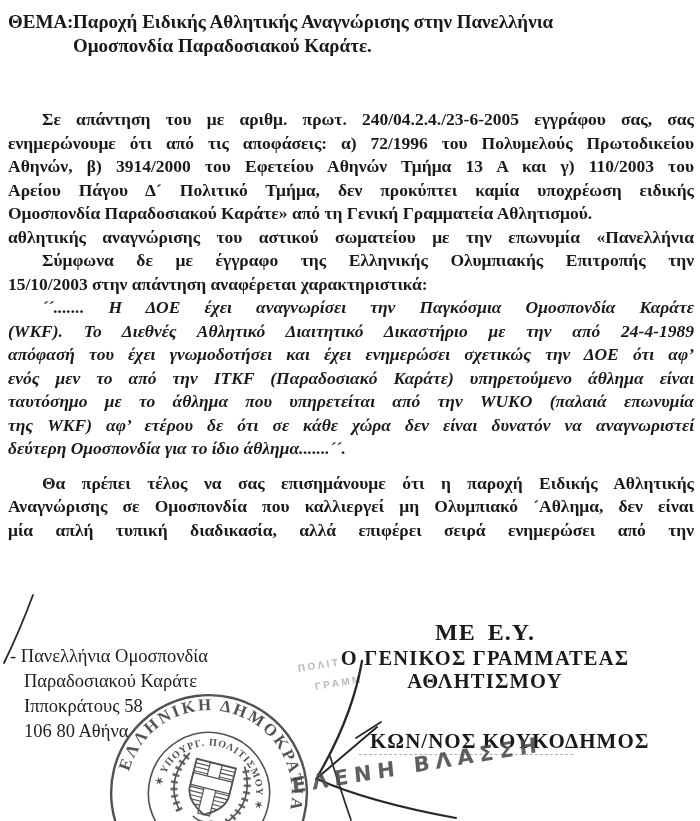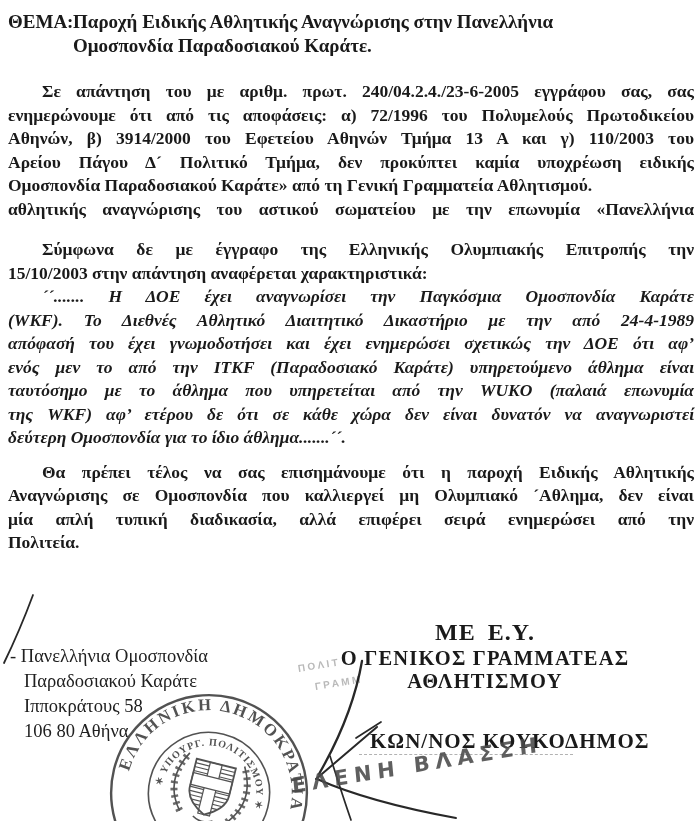--- a/index.html
+++ b/index.html
@@ -109,46 +109,45 @@
 
   <div class="subject">
     <div class="subject-label">ΘΕΜΑ:</div>
     <div class="subject-lines">
       <div>Παροχή Ειδικής Αθλητικής Αναγνώρισης στην Πανελλήνια</div>
       <div>Ομοσπονδία Παραδοσιακού Καράτε.</div>
     </div>
   </div>
 
   <div class="body-paragraphs">
-      <div style="margin-top: 22px;">
+      <div style="margin-top: 50px;">
         <div class="line indent">Σε απάντηση του με αριθμ. πρωτ. 240/04.2.4./23-6-2005 εγγράφου σας, σας</div>
         <div class="line">ενημερώνουμε ότι από τις αποφάσεις: α) 72/1996 του Πολυμελούς Πρωτοδικείου</div>
         <div class="line">Αθηνών, β) 3914/2000 του Εφετείου Αθηνών Τμήμα 13 Α και γ) 110/2003 του</div>
         <div class="line">Αρείου Πάγου Δ´ Πολιτικό Τμήμα, δεν προκύπτει καμία υποχρέωση ειδικής</div>
         <div class="line last">Ομοσπονδία Παραδοσιακού Καράτε» από τη Γενική Γραμματεία Αθλητισμού.</div>
         <div class="line">αθλητικής αναγνώρισης του αστικού σωματείου με την επωνυμία «Πανελλήνια</div>
       </div>
-      <div style="margin-top: 17px;">
+      <div style="">
         <div class="line indent">Σύμφωνα δε με έγγραφο της Ελληνικής Ολυμπιακής Επιτροπής την</div>
         <div class="line last">15/10/2003 στην απάντηση αναφέρεται χαρακτηριστικά:</div>
       </div>
       <div style="margin-top: 0px; font-style: italic;">
         <div class="line indent">´´....... Η ΔΟΕ έχει αναγνωρίσει την Παγκόσμια Ομοσπονδία Καράτε</div>
         <div class="line">(WKF). Το Διεθνές Αθλητικό Διαιτητικό Δικαστήριο με την από 24-4-1989</div>
         <div class="line">απόφασή του έχει γνωμοδοτήσει και έχει ενημερώσει σχετικώς την ΔΟΕ ότι αφ’</div>
         <div class="line">ενός μεν το από την ITKF (Παραδοσιακό Καράτε) υπηρετούμενο άθλημα είναι</div>
         <div class="line">ταυτόσημο με το άθλημα που υπηρετείται από την WUKO (παλαιά επωνυμία</div>
         <div class="line">της WKF) αφ’ ετέρου δε ότι σε κάθε χώρα δεν είναι δυνατόν να αναγνωριστεί</div>
         <div class="line last">δεύτερη Ομοσπονδία για το ίδιο άθλημα.......´´.</div>
       </div>
       <div style="margin-top: 11px;">
         <div class="line indent">Θα πρέπει τέλος να σας επισημάνουμε ότι η παροχή Ειδικής Αθλητικής</div>
         <div class="line">Αναγνώρισης σε Ομοσπονδία που καλλιεργεί μη Ολυμπιακό ´Αθλημα, δεν είναι</div>
         <div class="line">μία απλή τυπική διαδικασία, αλλά επιφέρει σειρά ενημερώσει από την</div>
-        <div class="line last">Πολιτεία.</div>
       </div>
     </div>
 
   <div class="closing-block">
     <div class="salutation">ΜΕ Ε.Υ.</div>
     <div class="signer-title">Ο ΓΕΝΙΚΟΣ ΓΡΑΜΜΑΤΕΑΣ ΑΘΛΗΤΙΣΜΟΥ</div>
   </div>
 
   <div class="distribution">
     <div class="dist-line first">- Πανελλήνια Ομοσπονδία</div>

